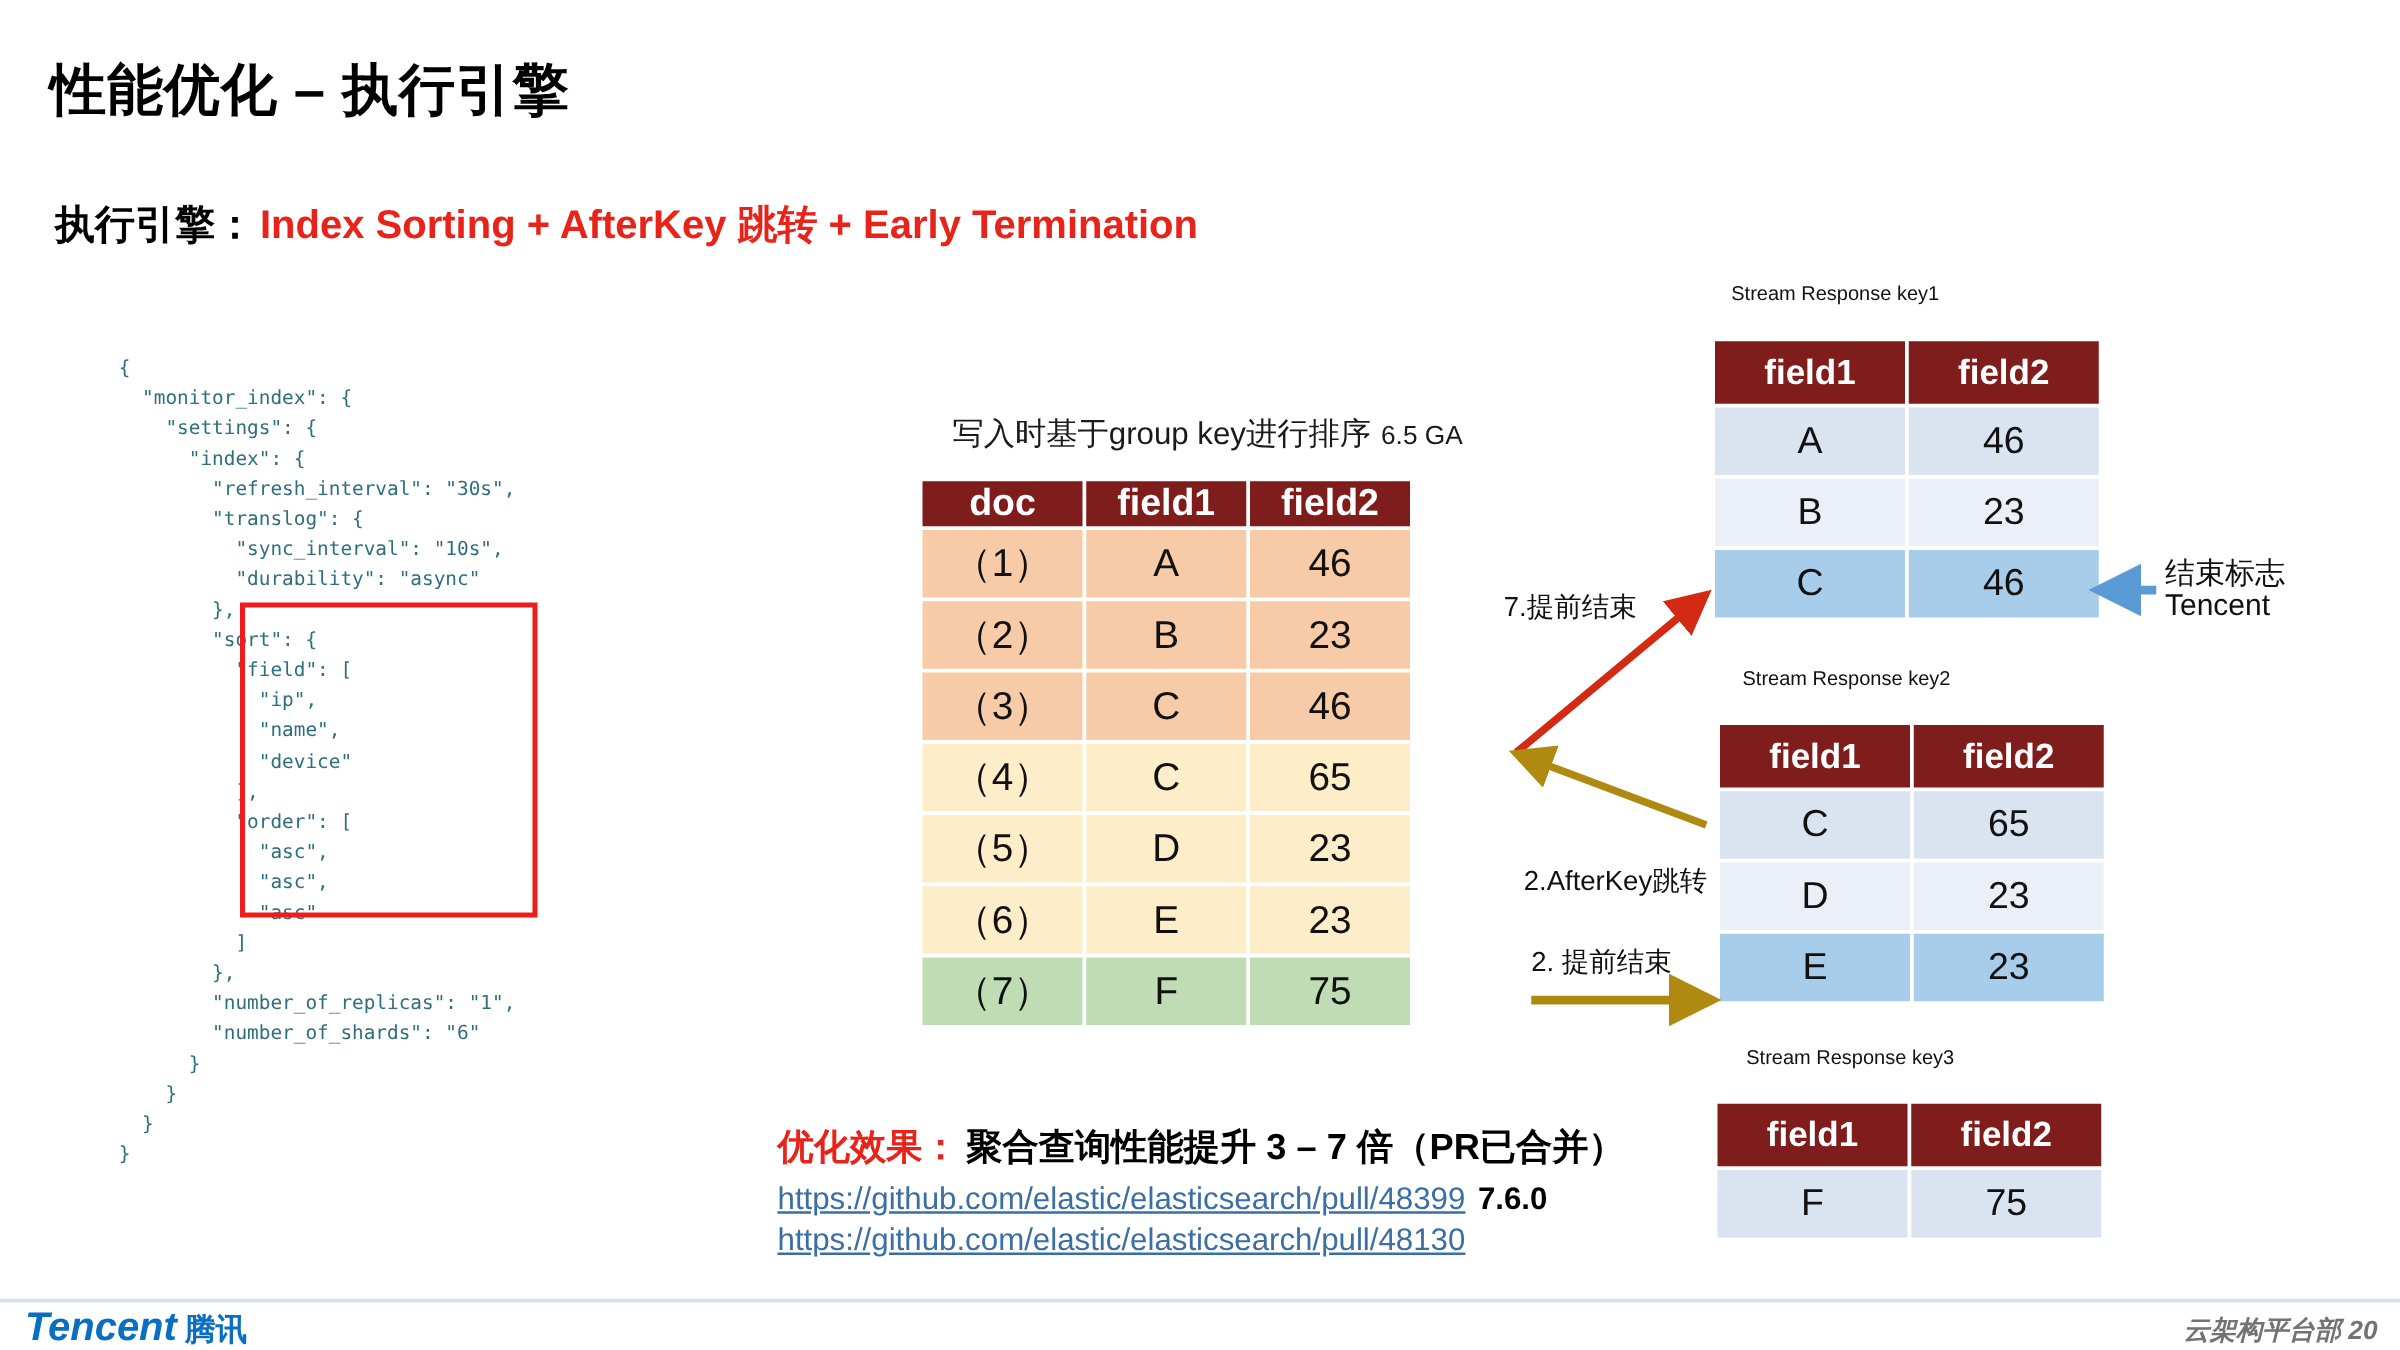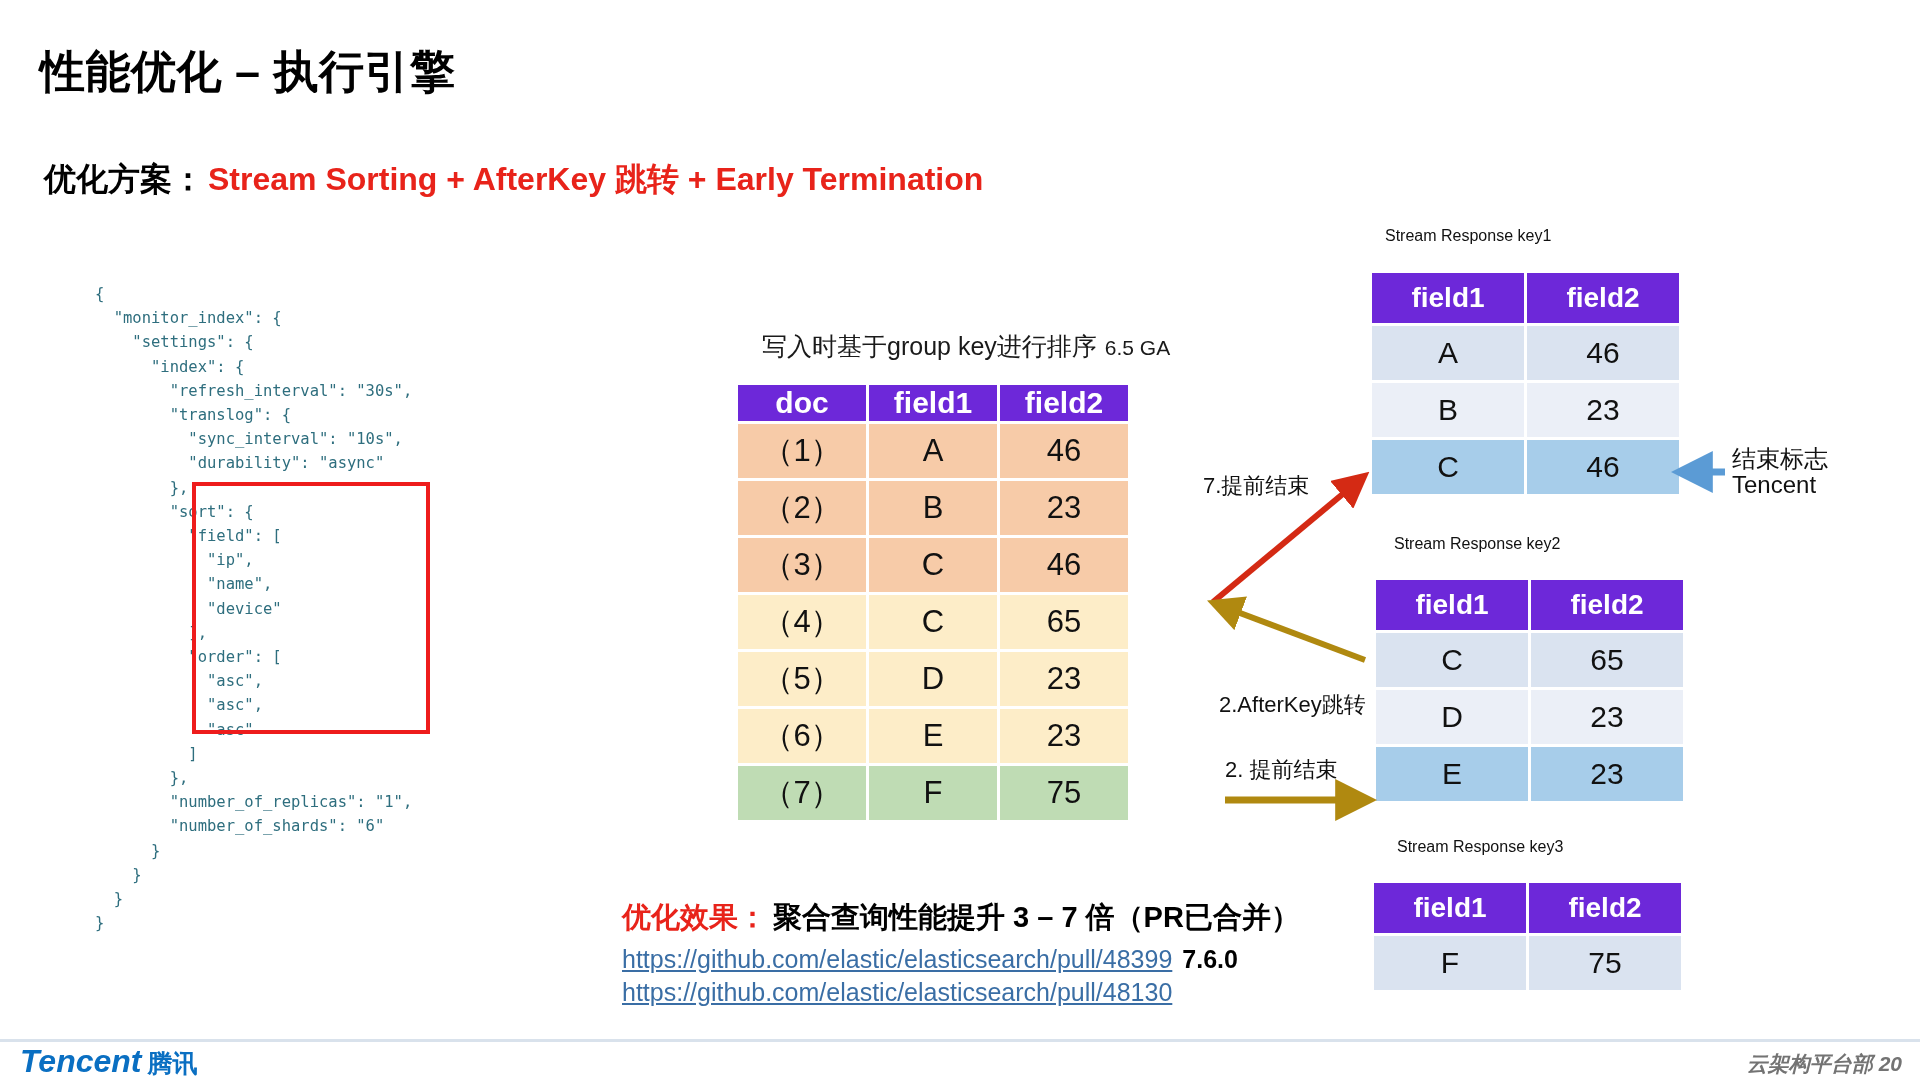--- a/index.html
+++ b/index.html
@@ -64,21 +64,21 @@
   }
 
   
   .tbl {
     position: absolute;
     border-collapse: separate;
     border-spacing: 3px;
     table-layout: fixed;
   }
   .tbl th {
-    background: #6d28d9;
+    background: #7f1d1d;
     color: #ffffff;
     font-weight: bold;
     text-align: center;
     font-size: 30px;
     padding: 0;
   }
   .tbl td {
     text-align: center;
     font-size: 31px;
     color: #111111;
@@ -221,21 +221,21 @@
     color: #737373;
     white-space: nowrap;
   }
 </style>
 </head>
 <body>
 
 <div id="slide-title">性能优化 – 执行引擎</div>
 
 <div id="subtitle-row">
-  <span id="subtitle-label">优化方案：</span><span id="subtitle-value">Stream Sorting + AfterKey 跳转 + Early Termination</span>
+  <span id="subtitle-label">执行引擎：</span><span id="subtitle-value">Index Sorting + AfterKey 跳转 + Early Termination</span>
 </div>
 
 <div id="code-block"><div class="cl">{</div><div class="cl">  "monitor_index": {</div><div class="cl">    "settings": {</div><div class="cl">      "index": {</div><div class="cl">        "refresh_interval": "30s",</div><div class="cl">        "translog": {</div><div class="cl">          "sync_interval": "10s",</div><div class="cl">          "durability": "async"</div><div class="cl">        },</div><div class="cl">        "sort": {</div><div class="cl">          "field": [</div><div class="cl">            "ip",</div><div class="cl">            "name",</div><div class="cl">            "device"</div><div class="cl">          ],</div><div class="cl">          "order": [</div><div class="cl">            "asc",</div><div class="cl">            "asc",</div><div class="cl">            "asc"</div><div class="cl">          ]</div><div class="cl">        },</div><div class="cl">        "number_of_replicas": "1",</div><div class="cl">        "number_of_shards": "6"</div><div class="cl">      }</div><div class="cl">    }</div><div class="cl">  }</div><div class="cl">}</div></div>
 <div id="code-highlight-box"></div>
 
 <div id="main-caption">
   <span>写入时基于group key进行排序</span><span class="ver">6.5 GA</span>
 </div>
 
 <table class="tbl" id="main-table">

